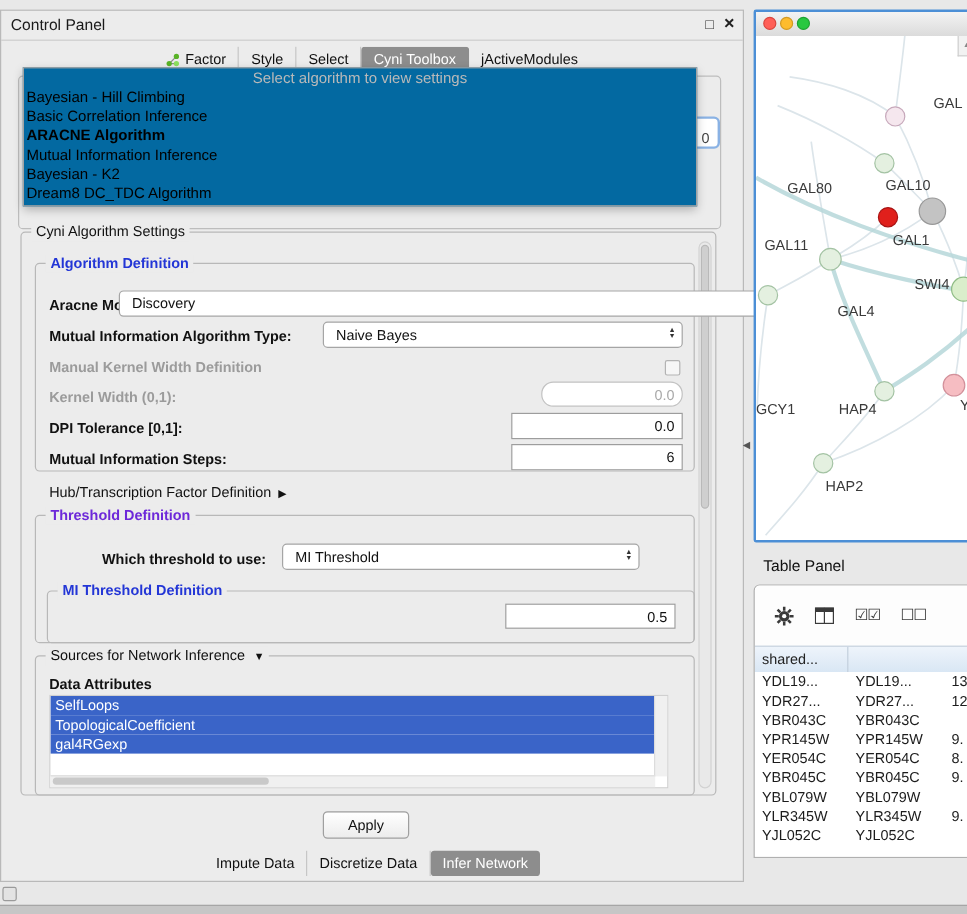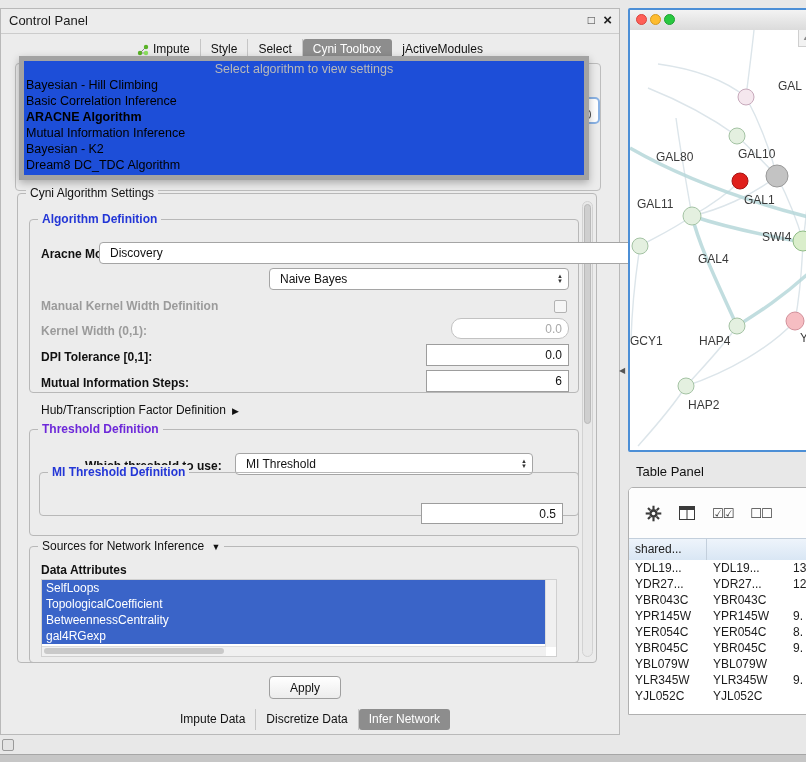--- a/index.html
+++ b/index.html
@@ -24,22 +24,22 @@
   .net-tab-icon{display:inline-flex;}
 
   
   .hidden-fieldset{position:absolute;left:14px;top:54px;width:586px;height:128px;
     border:1px solid #bdbdbd;border-radius:4px;box-sizing:border-box;}
   .focus-fragment{position:absolute;left:575px;top:88px;width:24px;height:27px;background:#fff;
     border:2px solid #8ab2e4;border-radius:5px;box-sizing:border-box;display:flex;
     align-items:flex-end;justify-content:center;font-size:12px;color:#444;z-index:40;}
 
   
-  .algo-popup{position:absolute;left:18px;top:47px;width:560px;background:#1d4ed8;
-    border:5px solid #a3a3a3;box-shadow:0 3px 8px rgba(0,0,0,.28);z-index:60;padding-bottom:2px;}
+  .algo-popup{position:absolute;left:18px;top:47px;width:560px;background:#0369a1;
+    border:1px solid #a3a3a3;box-shadow:0 3px 8px rgba(0,0,0,.28);z-index:60;padding-bottom:2px;}
   .popup-placeholder{height:16px;line-height:16px;text-align:center;color:#b9b9b9;font-size:12.5px;}
   .popup-item{height:16px;line-height:16px;padding-left:2px;font-size:12.5px;color:#000;}
   .popup-item.selected{font-weight:bold;}
 
   
   .fieldset{position:absolute;border:1px solid #b8b8b8;border-radius:4px;box-sizing:border-box;}
   .legend{position:absolute;top:-8px;left:8px;background:#ececec;padding:0 4px;font-size:12px;
     line-height:15px;color:#111;white-space:nowrap;}
   .legend.blue{color:#2336d6;font-weight:bold;}
   .legend.green{color:#6d28d9;font-weight:bold;}
@@ -140,21 +140,21 @@
         <div class="seg-tab">
           <span class="net-tab-icon">
             <svg width="12" height="12" viewBox="0 0 12 12">
               <line x1="3" y1="9" x2="9" y2="3" stroke="#888" stroke-width="1"></line>
               <line x1="3" y1="9" x2="9" y2="9" stroke="#888" stroke-width="1"></line>
               <circle cx="3" cy="9" r="2.2" fill="#59b326"></circle>
               <circle cx="9" cy="3" r="2.2" fill="#59b326"></circle>
               <circle cx="9" cy="9" r="2.2" fill="#8ce05e"></circle>
             </svg>
           </span>
-          <span>Impute</span>
+          <span>Factor</span>
         </div>
         <div class="seg-tab">
           <span>Style</span>
         </div>
         <div class="seg-tab">
           <span>Select</span>
         </div>
         <div class="seg-tab active">
           <span>Cyni Toolbox</span>
         </div>
@@ -193,20 +193,21 @@
 
     <span class="lbl" style="left:40px;top:238px;">Aracne Mode:</span>
     <div class="combo" style="left:98px;top:233px;width:562px;">
       <span>Discovery</span>
       <span class="combo-arrows">
           <span>▲</span>
           <span>▼</span>
         </span>
     </div>
 
+    <span class="lbl" style="left:40px;top:264px;">Mutual Information Algorithm Type:</span>
     <div class="combo" style="left:268px;top:259px;width:300px;">
       <span>Naive Bayes</span>
       <span class="combo-arrows">
           <span>▲</span>
           <span>▼</span>
         </span>
     </div>
 
     <span class="lbl disabled" style="left:40px;top:290px;">Manual Kernel Width Definition</span>
     <span class="checkbox" style="left:553px;top:291px;"></span>
@@ -236,40 +237,39 @@
 
     <span class="lbl" style="left:84px;top:450px;">Which threshold to use:</span>
     <div class="combo" style="left:234px;top:444px;width:298px;">
       <span>MI Threshold</span>
       <span class="combo-arrows">
           <span>▲</span>
           <span>▼</span>
         </span>
     </div>
 
-    <div class="fieldset" style="left:38px;top:463px;width:540px;height:44px;">
+    <div class="fieldset" style="left:38px;top:483px;width:540px;height:44px;">
       <span class="legend blue">MI Threshold Definition</span>
     </div>
     <div class="tfield" style="left:420px;top:494px;width:142px;height:21px;">
       <span>0.5</span>
     </div>
 
     <div class="fieldset" style="left:28px;top:537px;width:550px;height:117px;">
       <span class="legend">
         <span>Sources for Network Inference</span>
         <span class="tri" style="margin-left:4px;">▼</span>
       </span>
     </div>
     <span class="lbl" style="left:40px;top:554px;">Data Attributes</span>
 
     <div class="attr-listbox">
       <div class="attr-items" id="attr-list">
           <div class="attr-item">SelfLoops</div>
           <div class="attr-item">TopologicalCoefficient</div>
-          <div class="attr-item">BetweennessCentrality</div>
           <div class="attr-item">gal4RGexp</div>
         </div>
       <div class="attr-vscroll"></div>
       <div class="attr-hscroll">
         <div class="attr-hthumb"></div>
       </div>
     </div>
 
     <div class="apply-btn">Apply</div>
 

